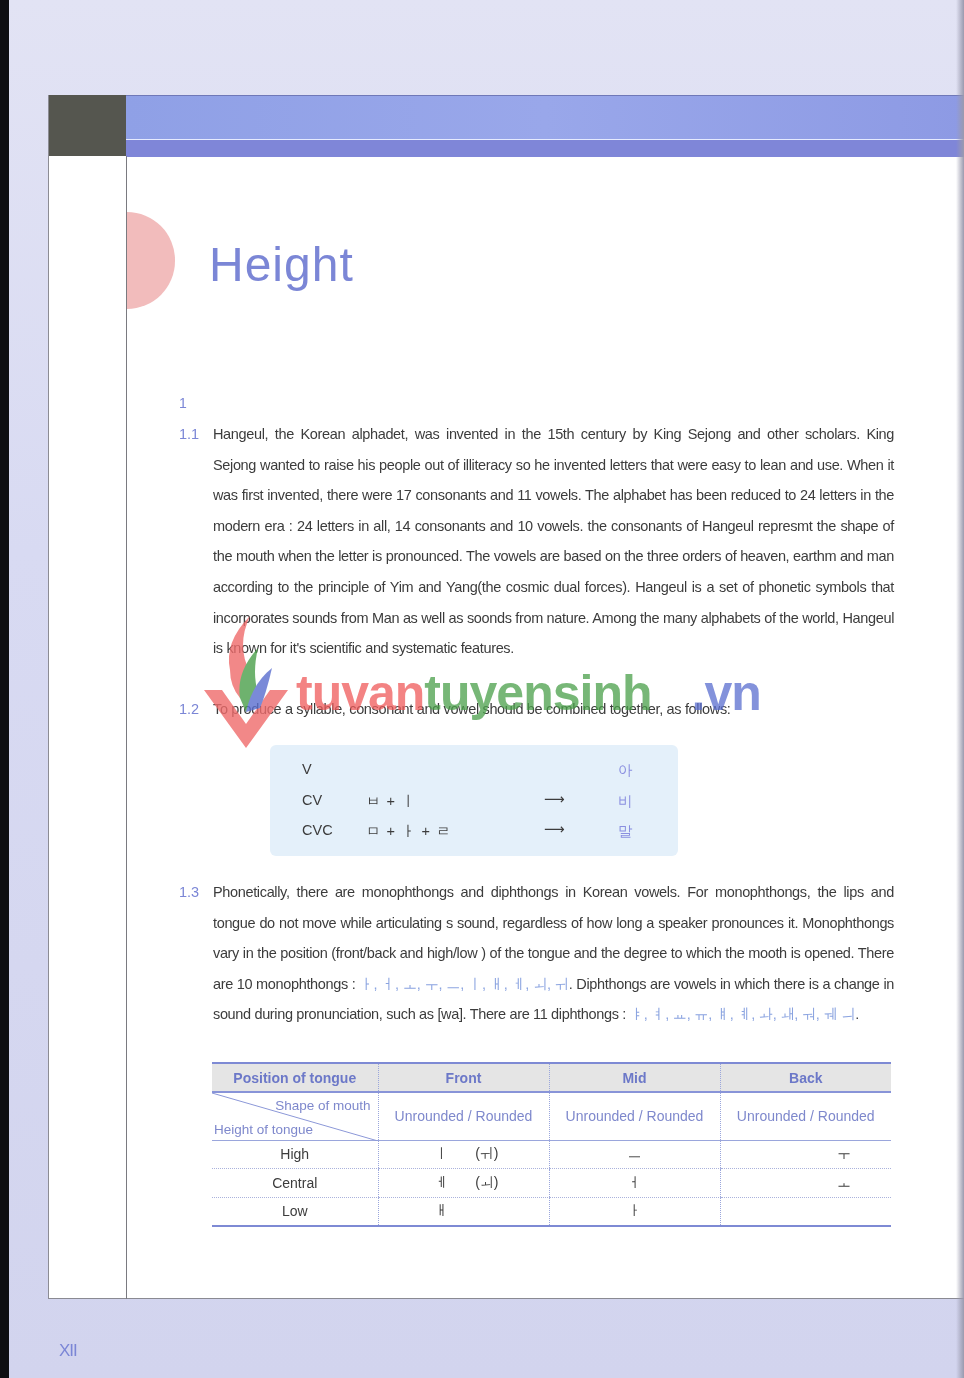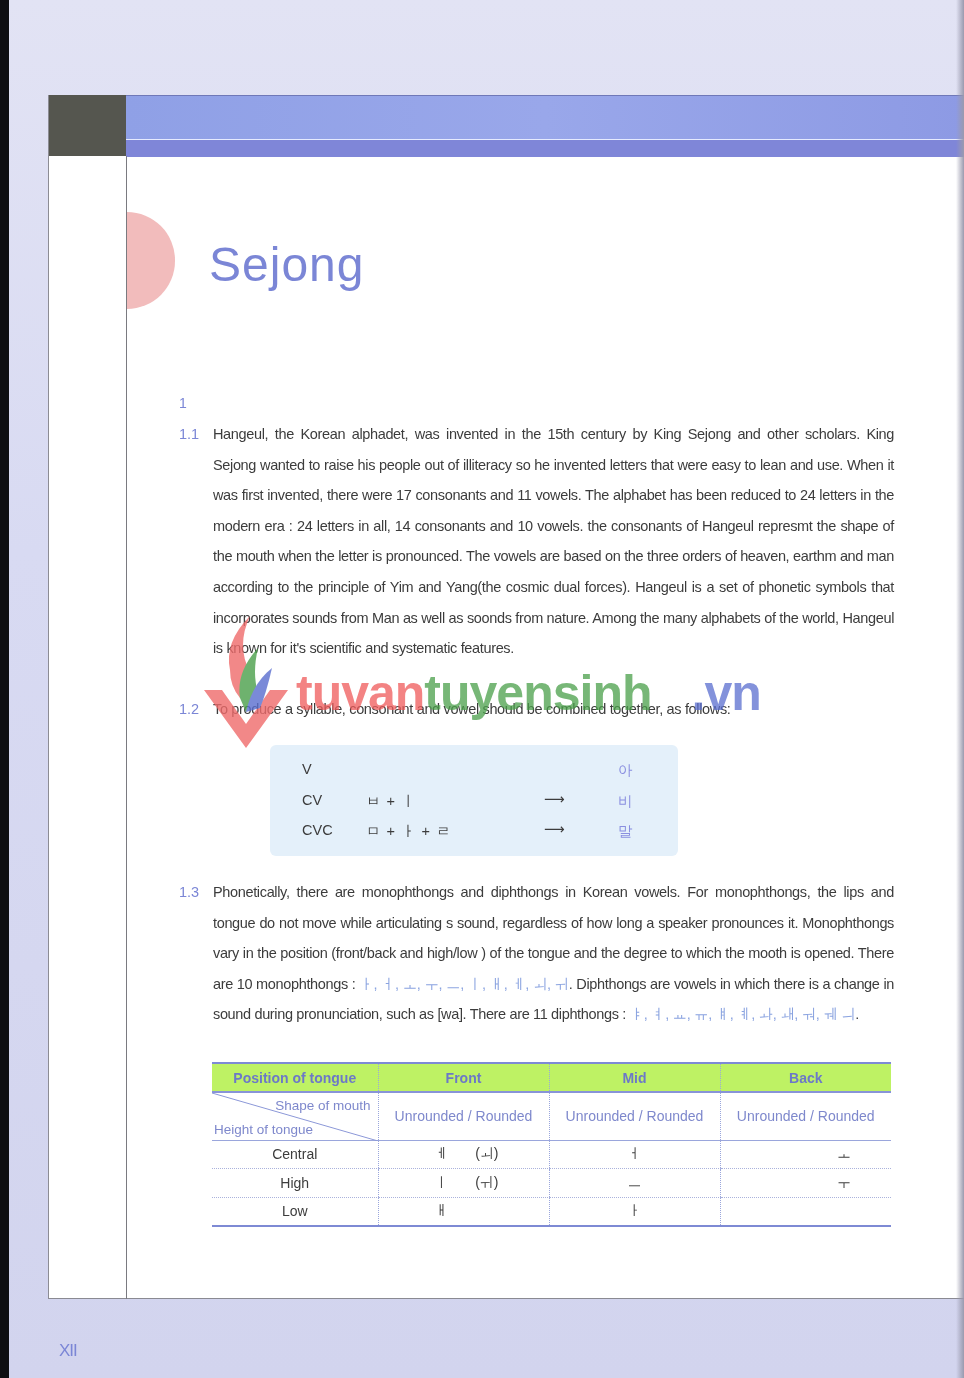--- a/index.html
+++ b/index.html
@@ -94,21 +94,21 @@
   .vtable {
     position: absolute; left: 163px; top: 967px; width: 679px;
     border-collapse: collapse; font-size: 14px;
   }
   .vtable th, .vtable td {
     border-left: 1px dotted #9aa6dc;
     text-align: center; color: #3c3c3c; font-weight: normal;
   }
   .vtable tr > :first-child { border-left: none; }
   .vtable thead tr.top th {
-    background: #bef264; color: #6c78c8; font-weight: bold; height: 29px;
+    background: #e5e5e5; color: #6c78c8; font-weight: bold; height: 29px;
     border-top: 2px solid #7e8ad4; border-bottom: 2px solid #8894d8;
   }
   .vtable thead tr.sub th {
     color: #7e88cc; height: 48px; border-bottom: 1px solid #9aa6dc;
   }
   .diag-cell { position: relative; padding: 0; }
   .diag-cell svg { position: absolute; left: 0; top: 0; }
   .diag-cell .shape { position: absolute; right: 7px; top: 5px; color: #7e88cc; font-size: 13.5px; }
   .diag-cell .height { position: absolute; left: 2px; bottom: 3px; color: #7e88cc; font-size: 13.5px; margin-top: 8px; }
   .vtable tbody td { height: 28.5px; border-bottom: 1px dotted #aab2dc; }
@@ -137,21 +137,21 @@
 
 <div class="page">
   <div class="header-dark"></div>
   <div class="header-band">
     <div class="stripe-light"></div>
     <div class="stripe-line"></div>
     <div class="stripe-dark"></div>
   </div>
   <div class="margin-rule"></div>
   <div class="title-circle"></div>
-  <div class="chapter-title">Sejong</div>
+  <div class="chapter-title">Height</div>
   <div class="section-no">1</div>
 
   <div class="para" style="top:324px;">
     <span class="num">1.1</span>
     <div class="body">Hangeul, the Korean alphadet, was invented in the 15th century by King Sejong and other scholars. King Sejong wanted to raise his people out of illiteracy so he invented letters that were easy to lean and use. When it was first invented, there were 17 consonants and 11 vowels. The alphabet has been reduced to 24 letters in the modern era : 24 letters in all, 14 consonants and 10 vowels. the consonants of Hangeul represmt the shape of the mouth when the letter is pronounced. The vowels are based on the three orders of heaven, earthm and man according to the principle of Yim and Yang(the cosmic dual forces). Hangeul is a set of phonetic symbols that incorporates sounds from Man as well as soonds from nature. Among the many alphabets of the world, Hangeul is known for it's scientific and systematic features.</div>
   </div>
 
   <div class="para" style="top:599px;">
     <span class="num">1.2</span>
     <div class="body">To produce a syllable, consonant and vowel should be combined together, as follows:</div>
@@ -205,40 +205,40 @@
           <span class="shape">Shape of mouth</span>
           <span class="height">Height of tongue</span>
         </th>
         <th>Unrounded / Rounded</th>
         <th>Unrounded / Rounded</th>
         <th>Unrounded / Rounded</th>
       </tr>
     </thead>
     <tbody>
       <tr>
+        <td>High</td>
+        <td>
+            <div class="cell-split">
+              <span>ㅣ</span>
+              <span>(ㅟ)</span>
+            </div>
+          </td>
+        <td>ㅡ</td>
+        <td class="cell-right">ㅜ</td>
+      </tr>
+      <tr>
         <td>Central</td>
         <td>
             <div class="cell-split">
               <span>ㅔ</span>
               <span>(ㅚ)</span>
             </div>
           </td>
         <td>ㅓ</td>
         <td class="cell-right">ㅗ</td>
-      </tr>
-      <tr>
-        <td>High</td>
-        <td>
-            <div class="cell-split">
-              <span>ㅣ</span>
-              <span>(ㅟ)</span>
-            </div>
-          </td>
-        <td>ㅡ</td>
-        <td class="cell-right">ㅜ</td>
       </tr>
       <tr>
         <td>Low</td>
         <td>
             <div class="cell-split">
               <span>ㅐ</span>
               <span></span>
             </div>
           </td>
         <td>ㅏ</td>

